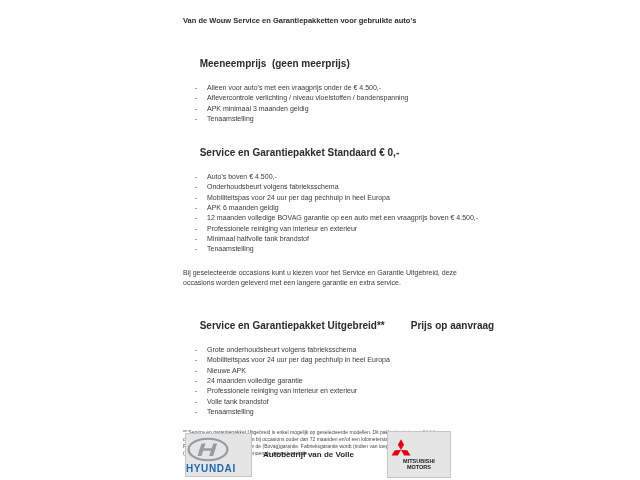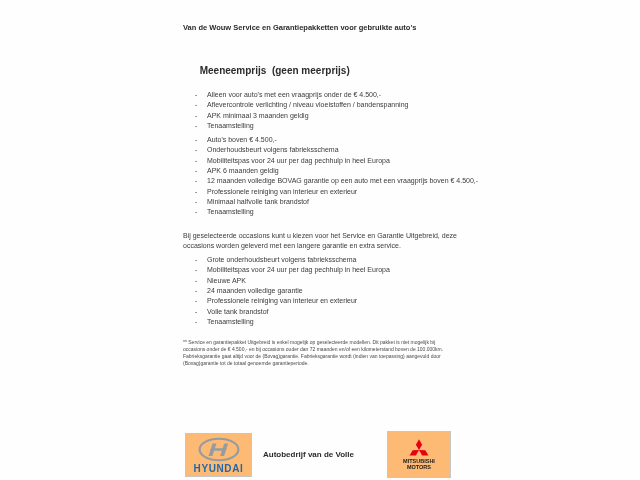--- a/index.html
+++ b/index.html
@@ -4,21 +4,21 @@
 <style>
   html,body{margin:0;padding:0;}
   body{
     width:640px;height:480px;overflow:hidden;
     background:#fefefe;
     font-family:"Liberation Sans","DejaVu Sans",sans-serif;
     color:#383838;
     position:relative;
   }
   .content{
-    position:absolute;left:183px;top:7px;width:320px;
+    position:absolute;left:183px;top:0;width:320px;
   }
   .doc-title{
     margin:16px 0 0 0;
     font-size:7.5px;font-weight:bold;color:#2b2b2b;
     line-height:10px;white-space:pre-wrap;
   }
   .section{margin:0;}
   .section-heading{
     margin:14px 0 0 0;
     font-size:10px;font-weight:bold;color:#2b2b2b;
@@ -47,22 +47,22 @@
     width:292px;color:#3a3a3a;
   }
   .footnote{
     margin:12px 0 0 0;
     font-size:5px;line-height:6.8px;
     width:265px;color:#4a4a4a;
     white-space:pre-wrap;
   }
   .footer-logo-box{
     position:absolute;
-    background:#fdba74;border:1px solid #c6c6c6;
-    display:flex;flex-direction:column;align-items:center;justify-content:center;
+    background:#e5e5e5;border:1px solid #c6c6c6;
+    display:flex;flex-direction:column;justify-content:center;
     box-sizing:border-box;
   }
   .hyundai-box{left:185px;top:433px;width:67px;height:44px;}
   .hyundai-wordmark{
     font-size:10px;font-weight:bold;letter-spacing:0.6px;
     color:#2268ae;line-height:11px;margin-top:1px;
   }
   .dealer-name{
     position:absolute;left:263px;top:450px;
     font-size:8px;font-weight:bold;color:#2b2b2b;
@@ -88,37 +88,43 @@
     </h2>
     <ul class="bullets">
             <li>Alleen voor auto's met een vraagprijs onder de € 4.500,-</li>
             <li>Aflevercontrole verlichting / niveau vloeistoffen / bandenspanning</li>
             <li>APK minimaal 3 maanden geldig</li>
             <li>Tenaamstelling</li>
           </ul>
   </div>
 
   <div class="section">
+    <h2 class="section-heading">
+      <span>Service en Garantiepakket Standaard € 0,-</span>
+    </h2>
     <ul class="bullets">
             <li>Auto's boven € 4.500,-</li>
             <li>Onderhoudsbeurt volgens fabrieksschema</li>
             <li>Mobiliteitspas voor 24 uur per dag pechhulp in heel Europa</li>
             <li>APK 6 maanden geldig</li>
             <li>12 maanden volledige BOVAG garantie op een auto met een vraagprijs boven € 4.500,-</li>
             <li>Professionele reiniging van interieur en exterieur</li>
             <li>Minimaal halfvolle tank brandstof</li>
             <li>Tenaamstelling</li>
           </ul>
   </div>
 </div>
 
     <p class="interlude">Bij geselecteerde occasions kunt u kiezen voor het Service en Garantie Uitgebreid, deze occasions worden geleverd met een langere garantie en extra service.</p>
 
     <div>
   <div class="section">
+    <h2 class="section-heading">
+      <span>Service en Garantiepakket Uitgebreid**</span><span class="price-note">Prijs op aanvraag</span>
+    </h2>
     <ul class="bullets">
             <li>Grote onderhoudsbeurt volgens fabrieksschema</li>
             <li>Mobiliteitspas voor 24 uur per dag pechhulp in heel Europa</li>
             <li>Nieuwe APK</li>
             <li>24 maanden volledige garantie</li>
             <li>Professionele reiniging van interieur en exterieur</li>
             <li>Volle tank brandstof</li>
             <li>Tenaamstelling</li>
           </ul>
   </div>

